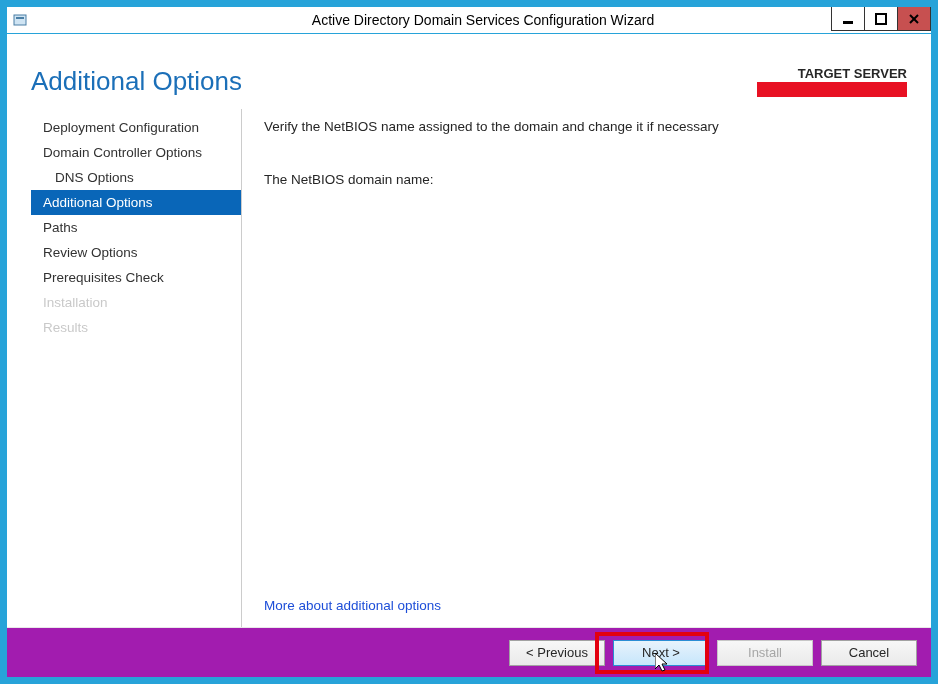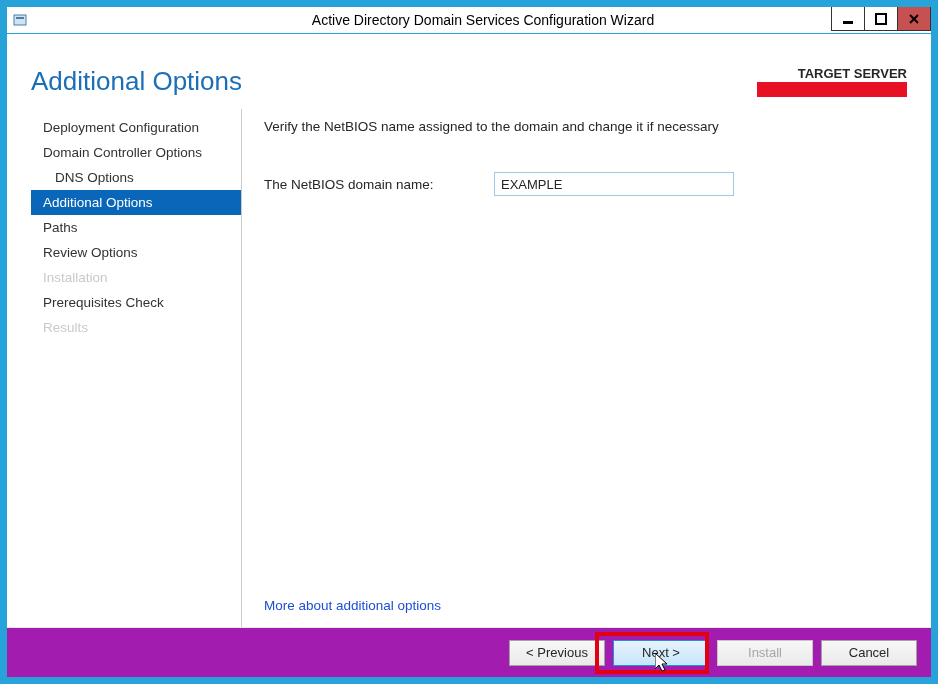--- a/index.html
+++ b/index.html
@@ -159,30 +159,29 @@
   </div>
 
   <div class="content">
     <div class="sidebar" id="sidebar">
         <div class="sidebar-item">Deployment Configuration</div>
         <div class="sidebar-item">Domain Controller Options</div>
         <div class="sidebar-item indent">DNS Options</div>
         <div class="sidebar-item active">Additional Options</div>
         <div class="sidebar-item">Paths</div>
         <div class="sidebar-item">Review Options</div>
+        <div class="sidebar-item">Prerequisites Check</div>
         <div class="sidebar-item disabled">Installation</div>
-        <div class="sidebar-item">Prerequisites Check</div>
         <div class="sidebar-item disabled">Results</div>
       </div>
 
     <div class="mainpane">
       <div class="instruction">Verify the NetBIOS name assigned to the domain and change it if necessary</div>
       <div class="fieldrow">
         <label>The NetBIOS domain name:</label>
-        <input type="text" value="EXAMPLE" style="">
       </div>
       <div class="spacer"></div>
       <a href="#" class="morelink">More about additional options</a>
     </div>
   </div>
 
   <div class="footer">
     <button class="btn">&lt; Previous</button>
     <button class="btn focus">Next &gt;</button>
     <button class="btn" disabled="">Install</button>

